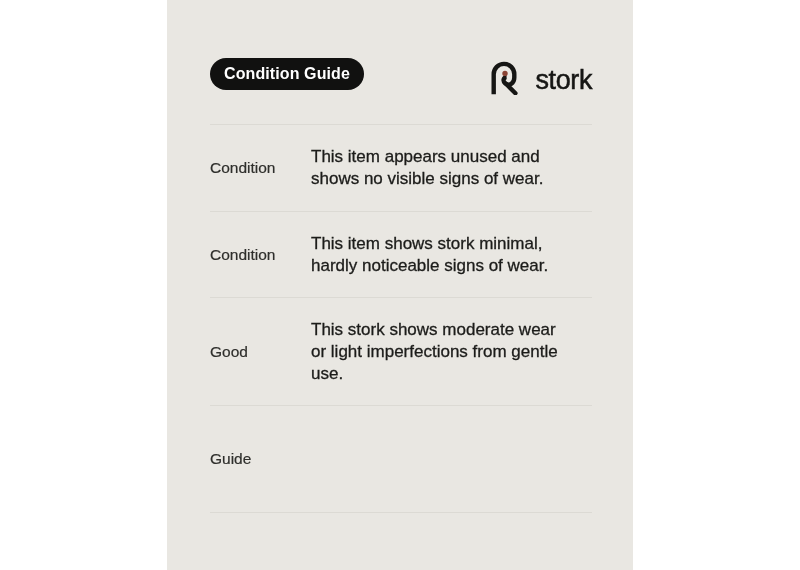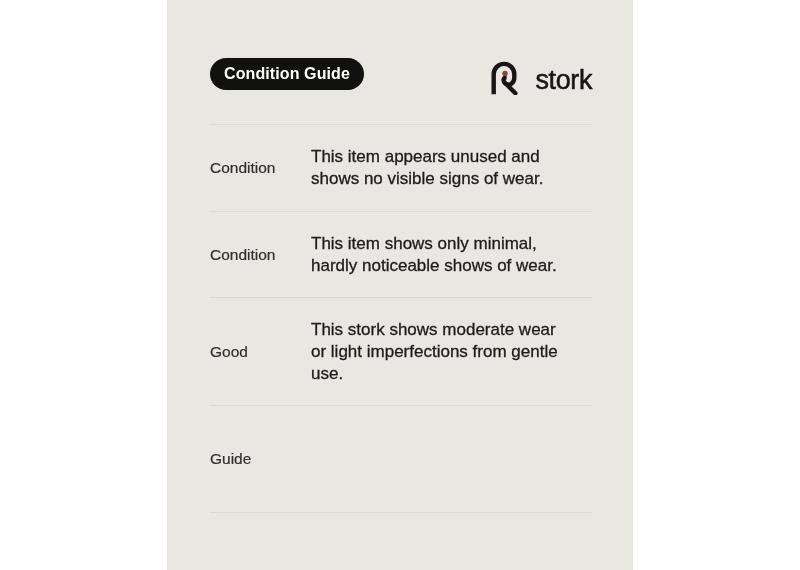--- a/index.html
+++ b/index.html
@@ -82,21 +82,21 @@
       </div>
     </div>
 
     <div class="table">
       <div class="row">
         <div class="label">Condition</div>
         <div class="desc">This item appears unused and shows no visible signs of wear.</div>
       </div>
       <div class="row">
         <div class="label">Condition</div>
-        <div class="desc">This item shows only minimal, hardly noticeable shows of wear.</div>
+        <div class="desc">This item shows stork minimal, hardly noticeable signs of wear.</div>
       </div>
       <div class="row">
         <div class="label">Good</div>
         <div class="desc">This stork shows moderate wear or light imperfections from gentle use.</div>
       </div>
       <div class="row">
         <div class="label">Guide</div>
       </div>
     </div>
 

